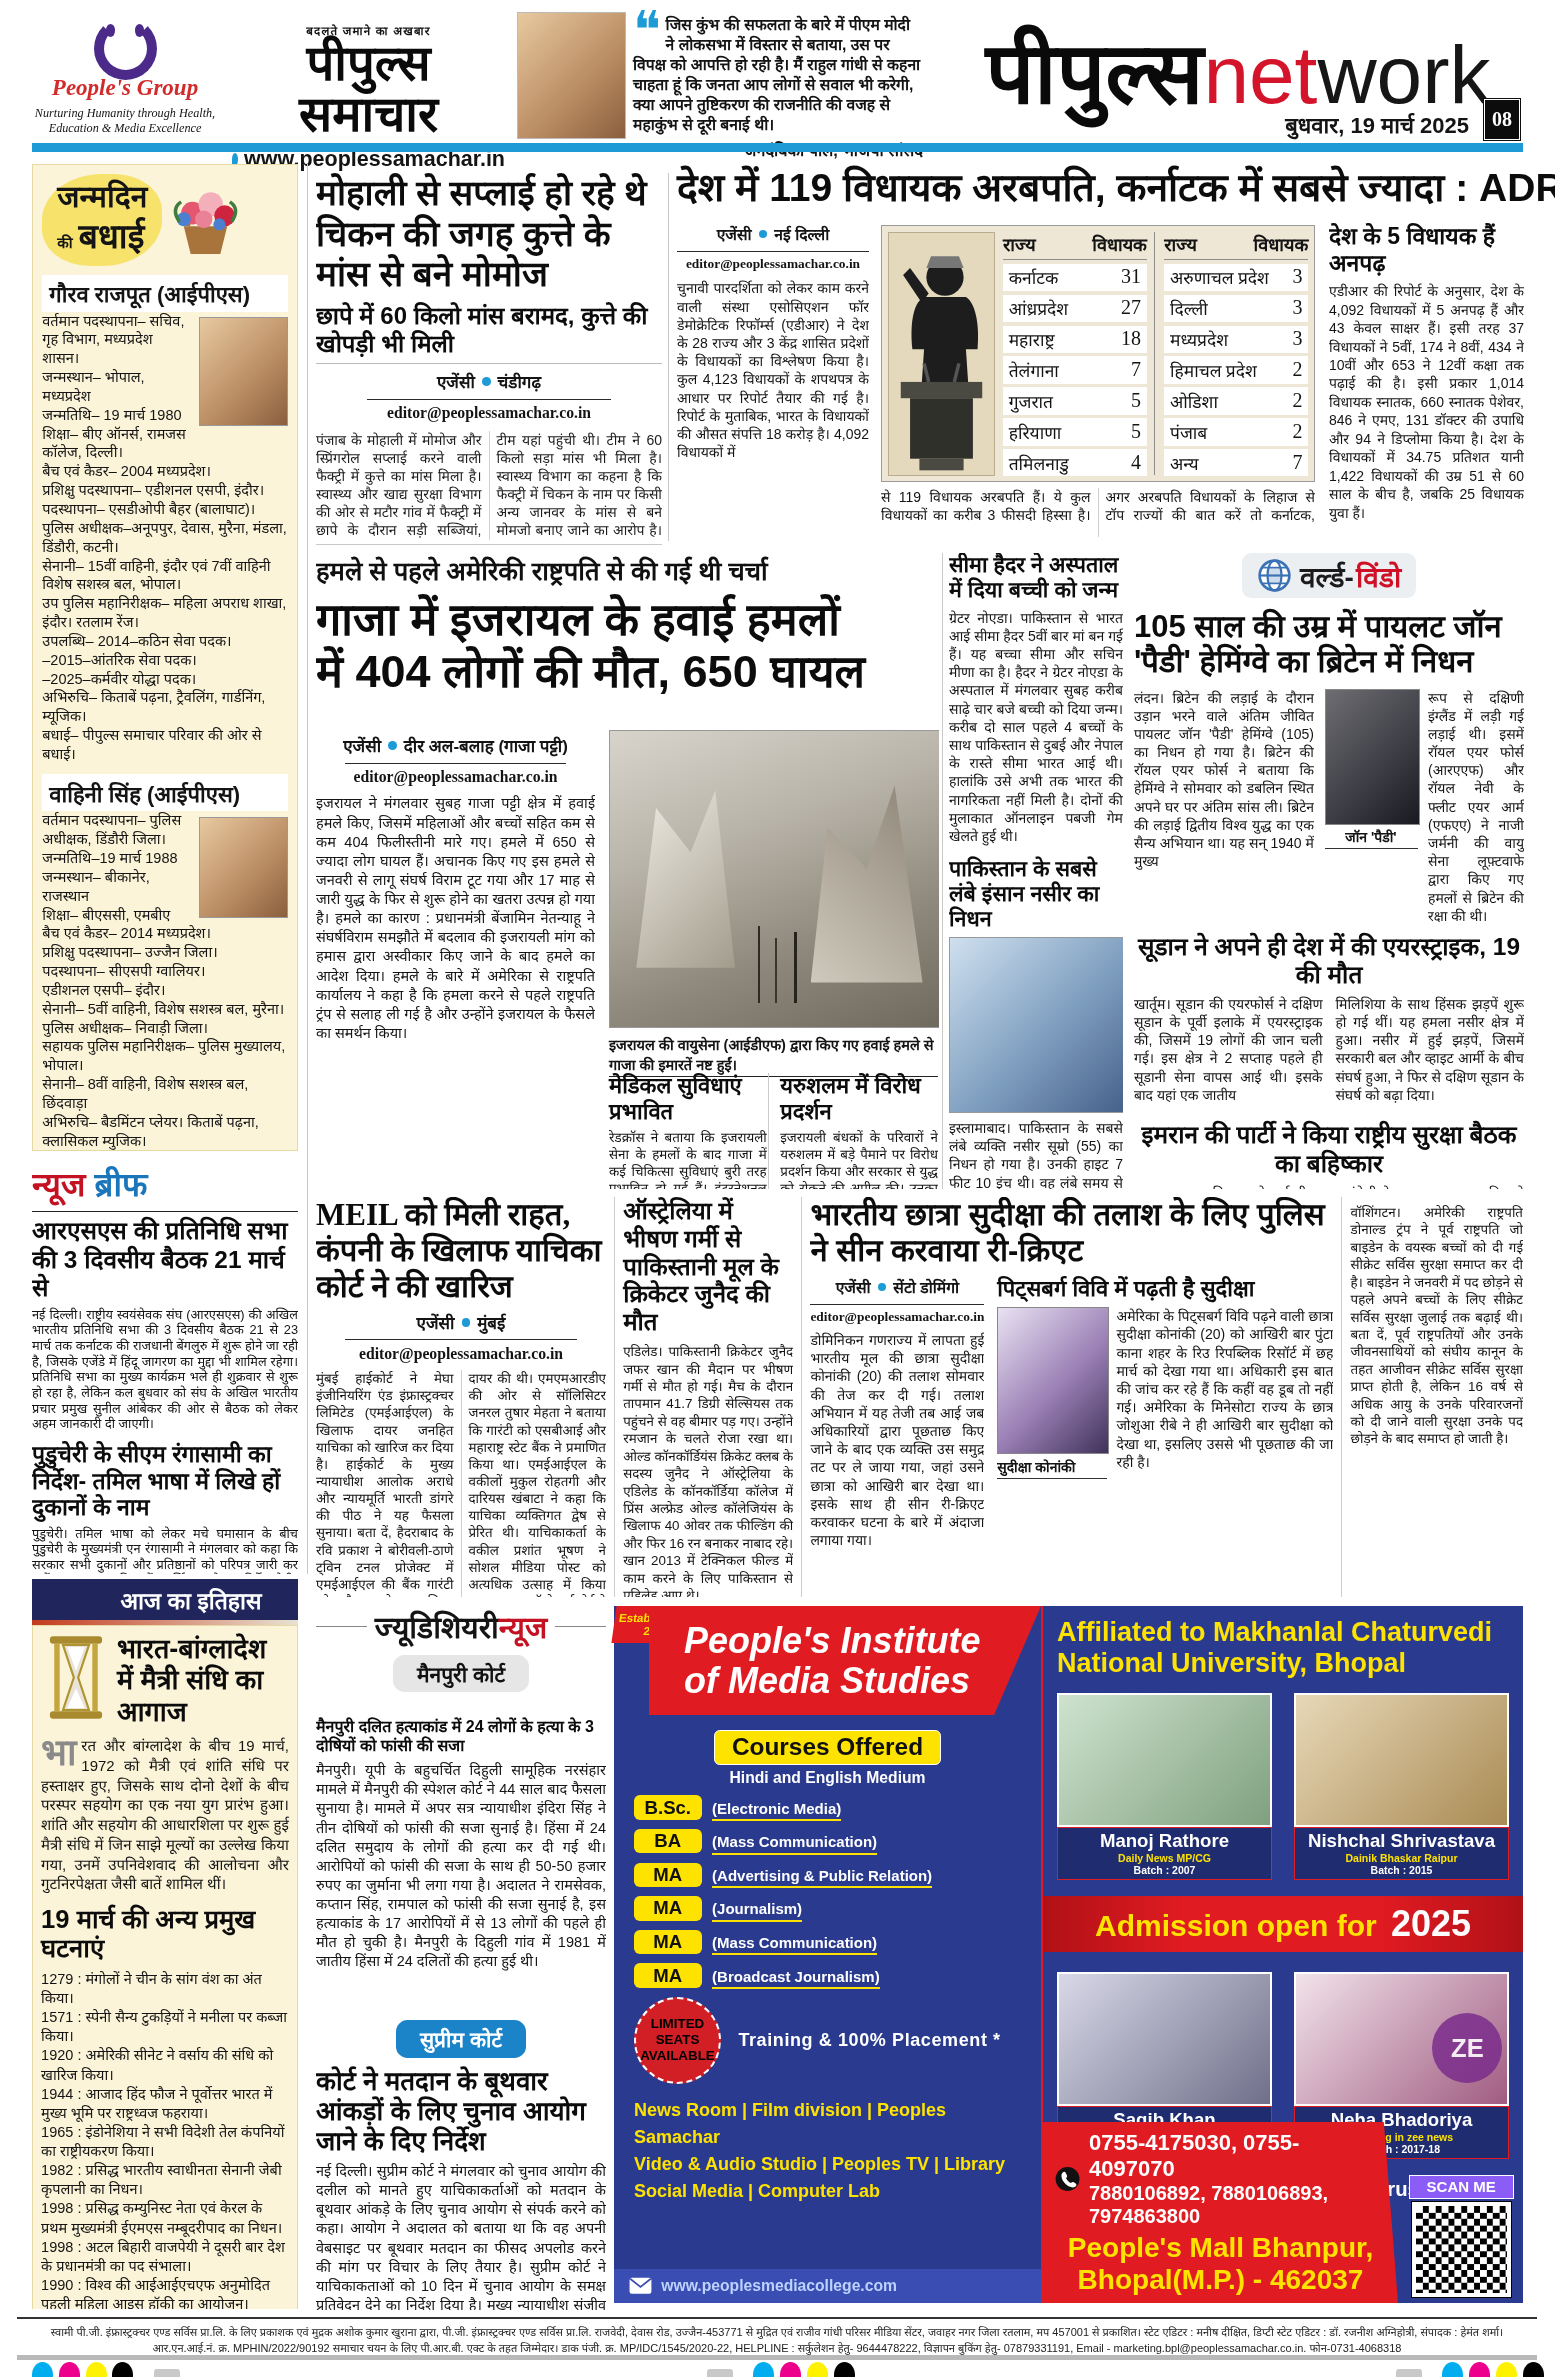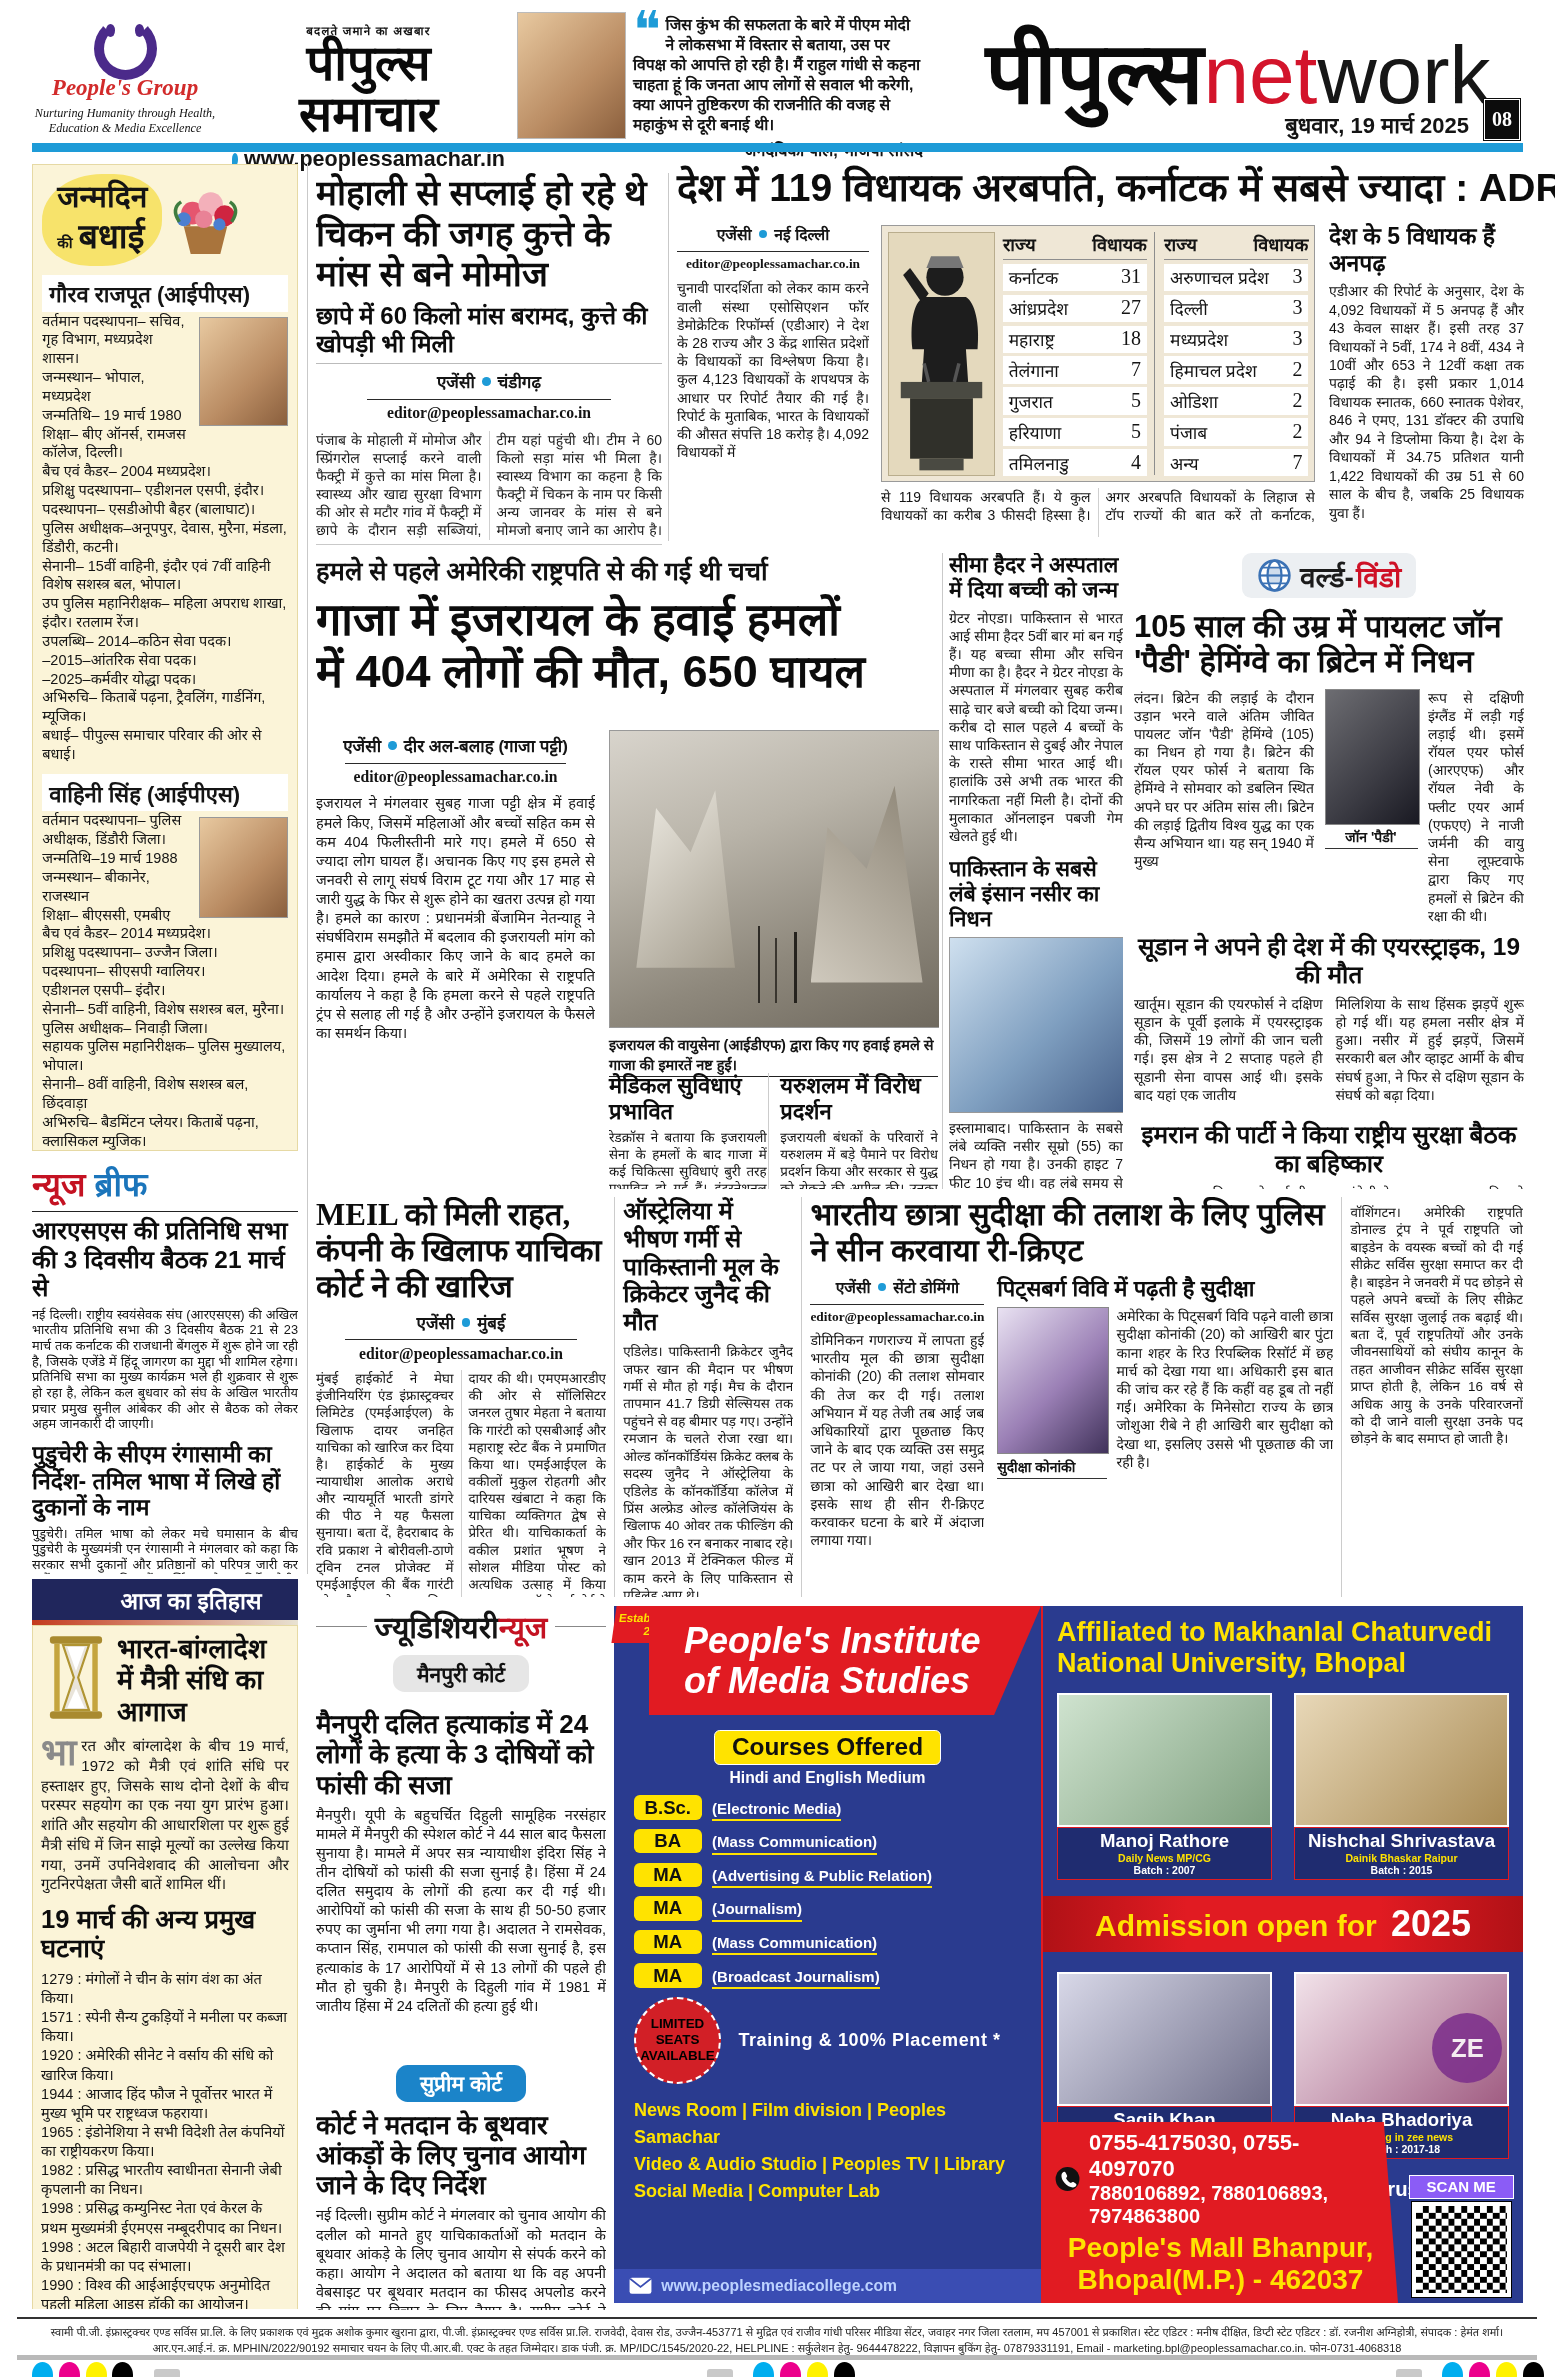--- a/index.html
+++ b/index.html
@@ -460,21 +460,21 @@
     <div style="display:flex;align-items:center;gap:8.1px;">
       <span style="flex:1;height:1.7px;background:#888;"></span>
       <span style="font-size:30px;font-weight:bold;white-space:nowrap;">
         <span>ज्यूडिशियरी</span><span style="color:#c41222;">न्यूज</span>
       </span>
       <span style="flex:1;height:1.7px;background:#888;"></span>
     </div>
     <div class="ctr" style="margin-top:8.1px;">
       <span class="pill" style="background:#e6e6e6;color:#111;font-size:21px;">मैनपुरी कोर्ट</span>
     </div>
-    <div class="hl" style="font-size:26px;margin-top:17px;">मैनपुरी दलित हत्याकांड में 24 लोगों के हत्या के 3 दोषियों को फांसी की सजा</div>
+    <div class="hl" style="font-size:16px;margin-top:26px;">मैनपुरी दलित हत्याकांड में 24 लोगों के हत्या के 3 दोषियों को फांसी की सजा</div>
     <div class="jus ovh" style="font-size:14.5px;line-height:1.32;margin-top:5.8px;height:250px;">मैनपुरी। यूपी के बहुचर्चित दिहुली सामूहिक नरसंहार मामले में मैनपुरी की स्पेशल कोर्ट ने 44 साल बाद फैसला सुनाया है। मामले में अपर सत्र न्यायाधीश इंदिरा सिंह ने तीन दोषियों को फांसी की सजा सुनाई है। हिंसा में 24 दलित समुदाय के लोगों की हत्या कर दी गई थी। आरोपियों को फांसी की सजा के साथ ही 50-50 हजार रुपए का जुर्माना भी लगा गया है। अदालत ने रामसेवक, कप्तान सिंह, रामपाल को फांसी की सजा सुनाई है, इस हत्याकांड के 17 आरोपियों में से 13 लोगों की पहले ही मौत हो चुकी है। मैनपुरी के दिहुली गांव में 1981 में जातीय हिंसा में 24 दलितों की हत्या हुई थी।</div>
     <div class="ctr" style="margin-top:9.3px;">
       <span class="pill" style="background:#1b84c9;color:#fff;font-size:21px;">सुप्रीम कोर्ट</span>
     </div>
     <div class="hl" style="font-size:26px;margin-top:8.1px;">कोर्ट ने मतदान के बूथवार आंकड़ों के लिए चुनाव आयोग जाने के दिए निर्देश</div>
     <div class="jus ovh" style="font-size:14.5px;line-height:1.32;margin-top:5.8px;height:250px;">नई दिल्ली। सुप्रीम कोर्ट ने मंगलवार को चुनाव आयोग की दलील को मानते हुए याचिकाकर्ताओं को मतदान के बूथवार आंकड़े के लिए चुनाव आयोग से संपर्क करने को कहा। आयोग ने अदालत को बताया था कि वह अपनी वेबसाइट पर बूथवार मतदान का फीसद अपलोड करने की मांग पर विचार के लिए तैयार है। सुप्रीम कोर्ट ने याचिकाकताओं को 10 दिन में चुनाव आयोग के समक्ष प्रतिवेदन देने का निर्देश दिया है। मुख्य न्यायाधीश संजीव खन्ना, जस्टिस संजय कुमार और जस्टिस केवी विश्वनाथन के पीठ ने कहा कि चुनाव आयोग के अधिवक्ता का कहना है कि याचिकाकर्ता प्रतिवेदन दायर कर अपनी शिकायतों के समाधान के लिए आयोग से संपर्क कर सकते हैं।</div>
   </div>
 
   <div class="abs" style="left:614px;top:1606px;width:909px;height:697px;background:#2a3b8f;display:flex;">
 

